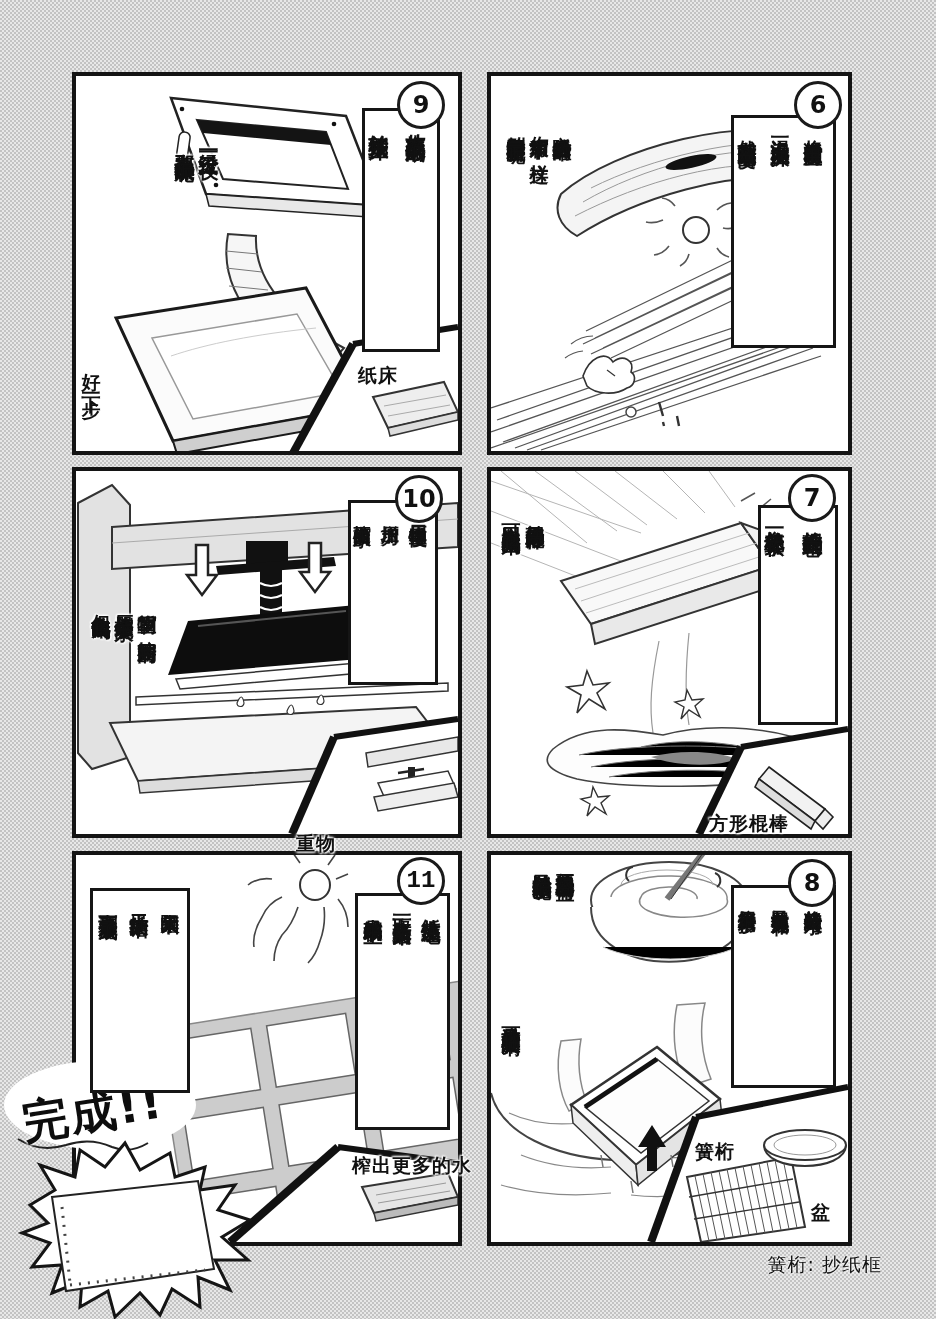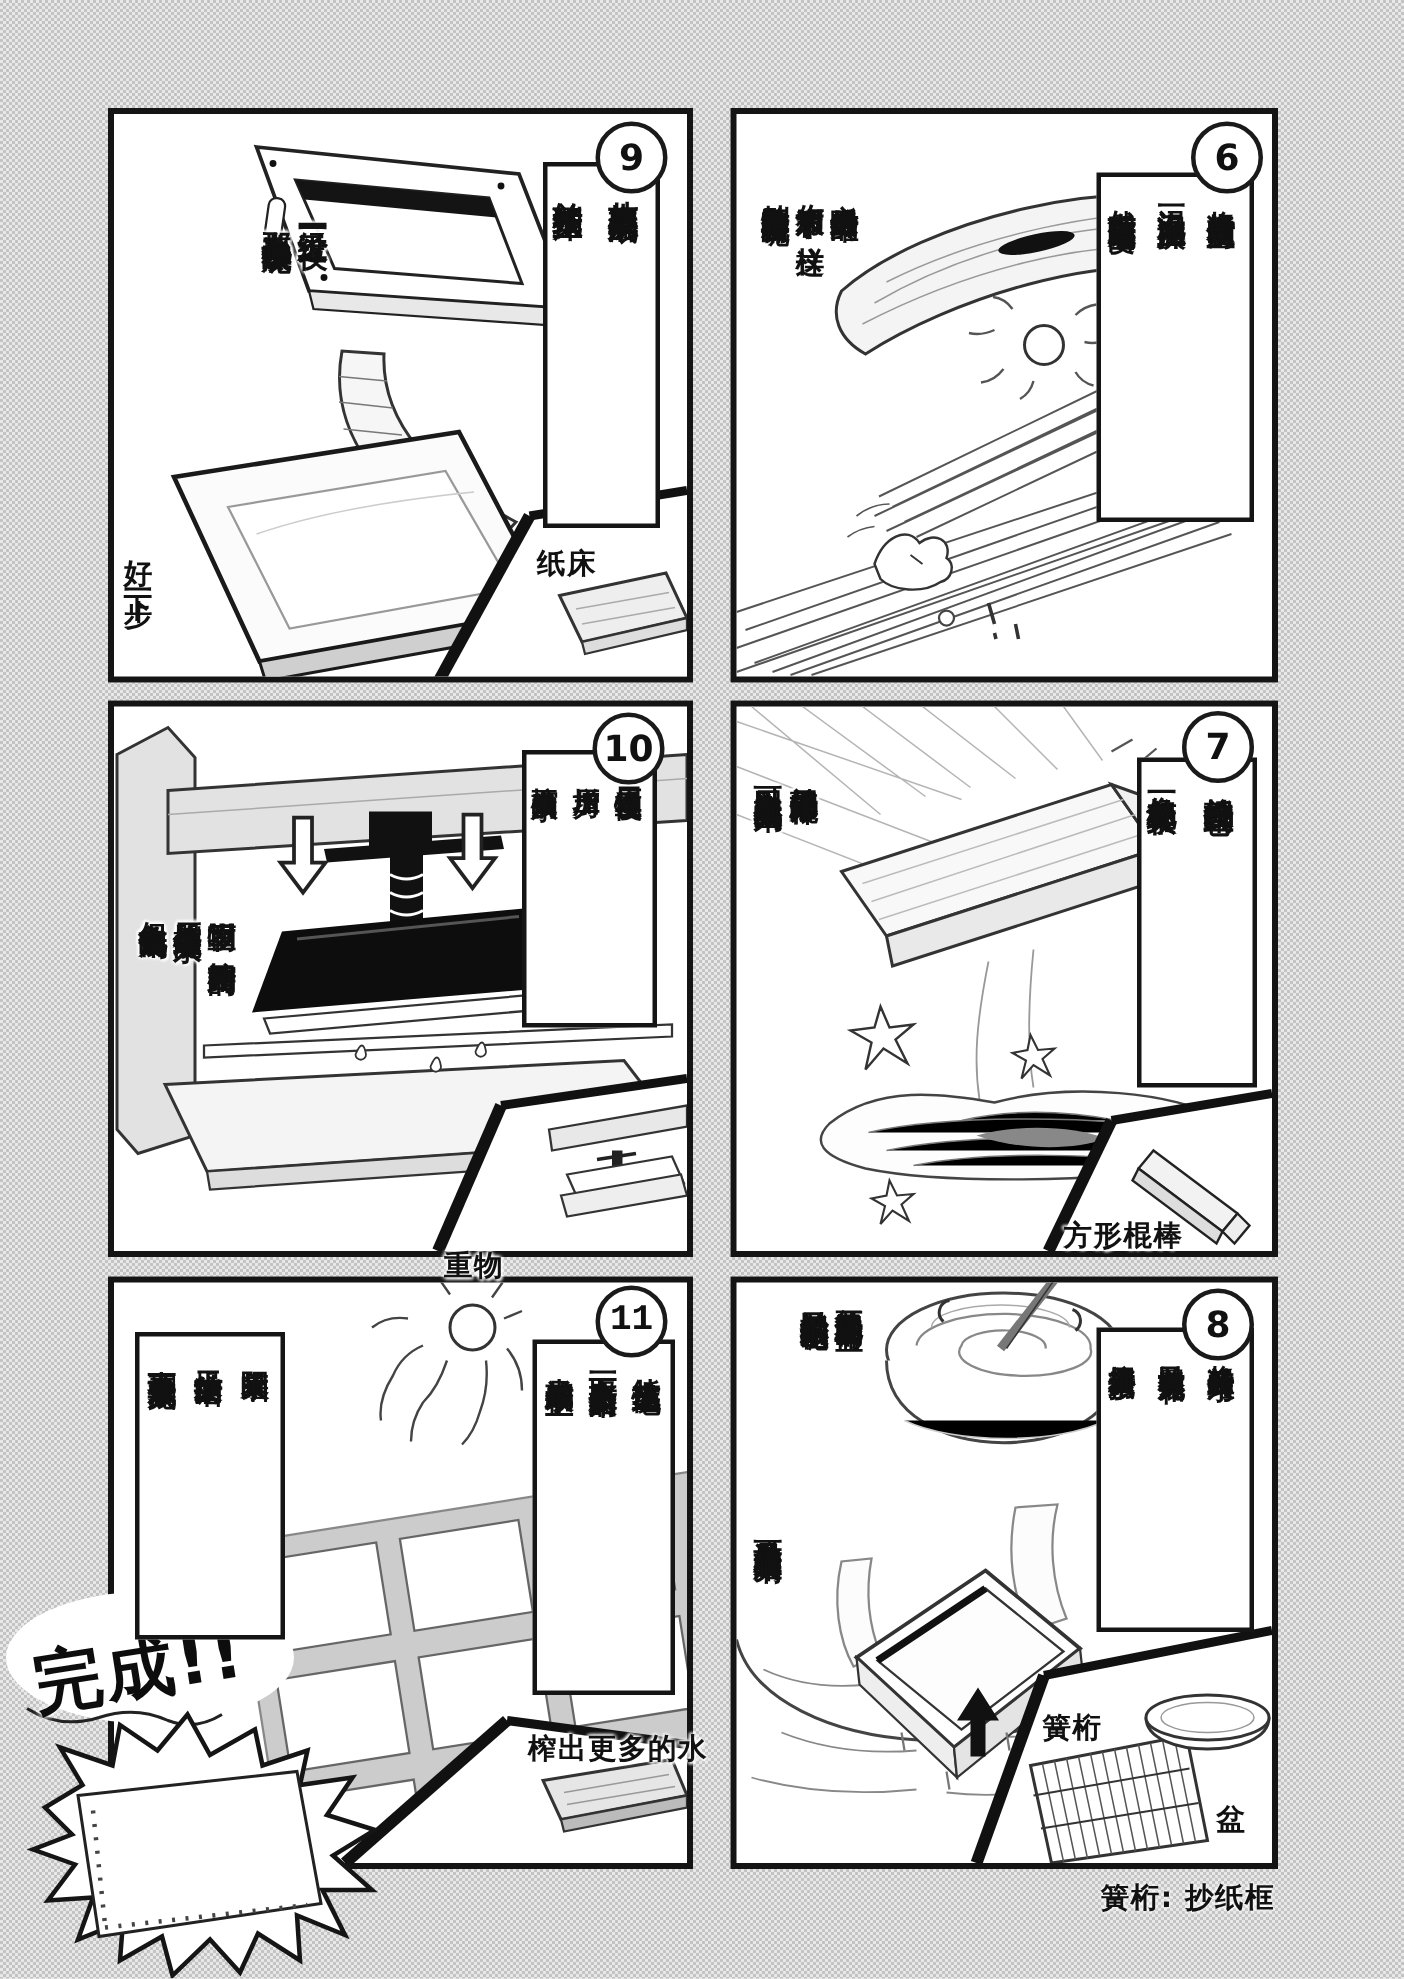--- a/index.html
+++ b/index.html
@@ -32,22 +32,23 @@
     font-weight:bold; letter-spacing:1px; z-index:4;
     text-shadow:0 0 3px #fff, 0 0 3px #fff, 1px 1px 2px #fff, -1px -1px 2px #fff;
   }
   .lbl {
     position:absolute; font-size:19px; font-weight:bold; z-index:5;
     letter-spacing:1px; white-space:nowrap;
     text-shadow:0 0 3px #fff, 0 0 3px #fff, 1px 1px 2px #fff, -1px -1px 2px #fff;
   }
   .caption {
     position:absolute; left:560px; top:1252px; width:290px; text-align:right;
-    font-size:19px; font-weight:bold; z-index:2; letter-spacing:1px;
+    font-size:19px; font-weight:normal; z-index:2; letter-spacing:1px;
     text-shadow:0 0 3px #fff, 0 0 3px #fff;
+    padding-left:32px;
   }
   .burst-text {
     position:absolute; left:22px; top:1082px; z-index:4;
     font-size:46px; font-weight:bold; letter-spacing:2px; color:#0d0d0d;
     transform:rotate(-9deg);
     text-shadow:0 0 4px #fff, 0 0 4px #fff;
   }
   .burst-svg { position:absolute; left:0; top:1055px; z-index:3; }
 </style>
 </head>

